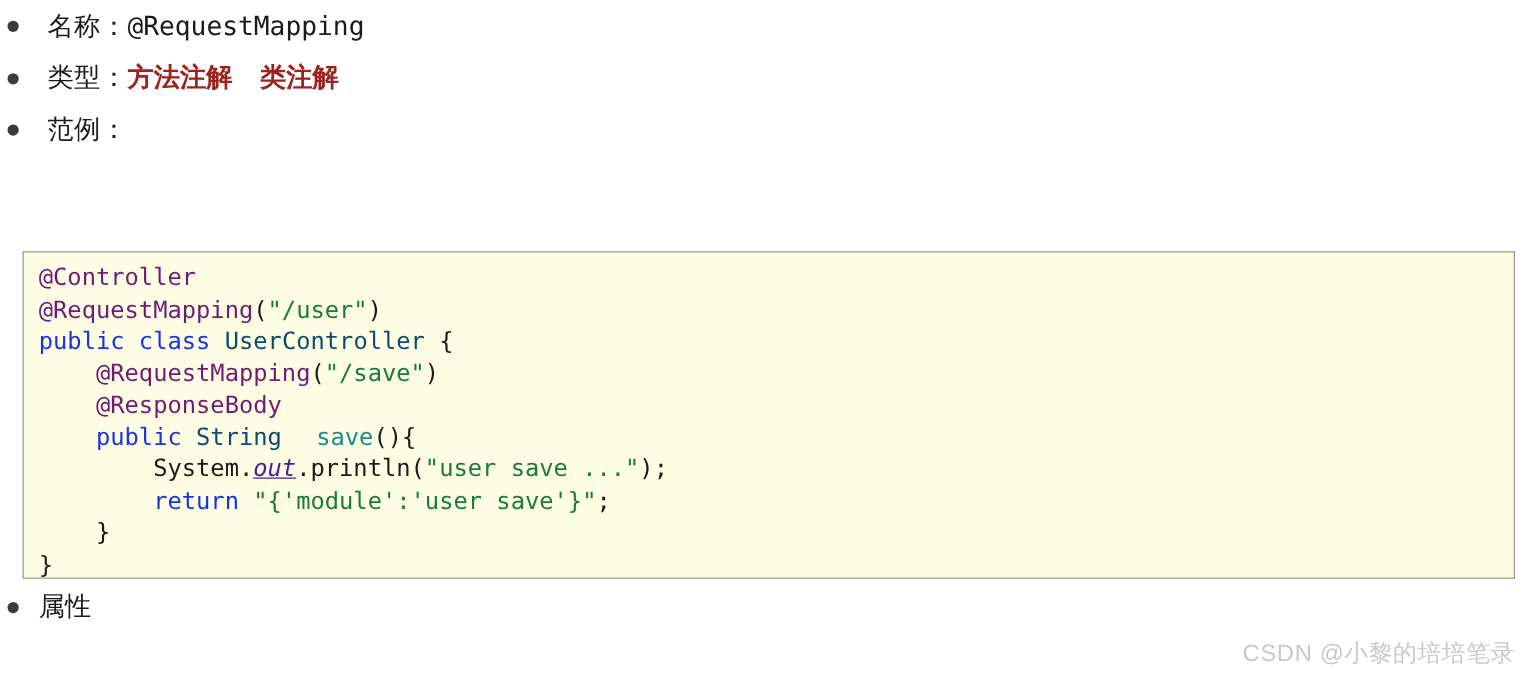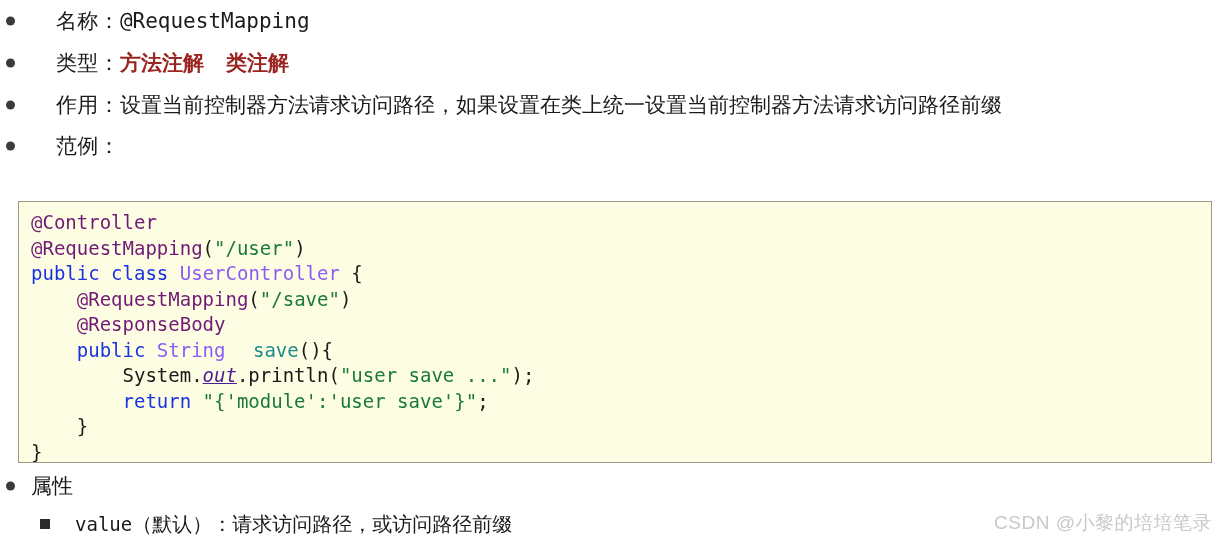--- a/index.html
+++ b/index.html
@@ -23,21 +23,21 @@
   }
 
   
   .bullet-list {
     list-style: none;
     margin: 0;
     padding: 0;
   }
   .bullet-row {
     position: relative;
-    padding-left: 56px;
+    padding-left: 38px;
     height: 42px;
     line-height: 42px;
     white-space: nowrap;
   }
   .bullet-row .dot {
     position: absolute;
     left: 6px;
     top: 50%;
     transform: translateY(-50%);
     width: 9px;
@@ -97,21 +97,21 @@
     margin: 0;
     font-family: "DejaVu Sans Mono", "Liberation Mono", monospace;
     font-size: 19px;
     line-height: 25.5px;
     color: #1a1a1a;
     white-space: pre;
   }
   .tok-ann  { color: #701a75; }
   .tok-kw   { color: #1a33e0; }
   .tok-str  { color: #1a7a37; }
-  .tok-type { color: #8b5cf6; text-align: center; }
+  .tok-type { color: #0c4a6e; text-align: center; }
   .tok-fn   { color: #1f8a8a; margin-left: 16px; }
   .tok-field{ color: #4c1d95; font-style: italic; text-decoration: underline; }
   .tok-plain{ color: #1a1a1a; }
 
   
   .lower {
     position: absolute;
     left: 0;
     top: 466px;
     width: 1224px;
@@ -186,24 +186,20 @@
       <span class="dot"></span>
       <span class="label">名称：</span><span class="value mono">@RequestMapping</span>
     </li>
 
     <li class="bullet-row" id="row-type">
       <span class="dot"></span>
       <span class="label">类型：</span><span class="tag-red">方法注解</span><span class="tag-gap"></span><span class="tag-red">类注解</span>
     </li>
 
 
-    <li class="bullet-row" id="row-effect">
-      <span class="dot"></span>
-      <span class="label">作用：</span><span class="value">设置当前控制器方法请求访问路径，如果设置在类上统一设置当前控制器方法请求访问路径前缀</span>
-    </li>
 
     <li class="bullet-row" id="row-demo">
       <span class="dot"></span>
       <span class="label">范例：</span>
     </li>
 
   </ul>
 
   <div class="code-block">
     <pre><code id="code-root"><span class="tok-ann">@Controller</span>
@@ -216,21 +212,17 @@
 <span class="tok-plain">        </span><span class="tok-kw">return</span><span class="tok-plain"> </span><span class="tok-str">"{'module':'user save'}"</span><span class="tok-plain">;</span>
 <span class="tok-plain">    }</span>
 <span class="tok-plain">}</span></code></pre>
   </div>
 
   <div class="lower">
     <div class="attr-row">
       <span class="dot"></span>
       <span class="label">属性</span>
     </div>
-    <div class="sub-row">
-      <span class="square"></span>
-      <span class="sub-code">value</span><span class="sub-text">（默认）：请求访问路径，或访问路径前缀</span>
-    </div>
   </div>
 
   <div class="watermark">CSDN @小黎的培培笔录</div>
 
 </div>
 
 </body></html>

